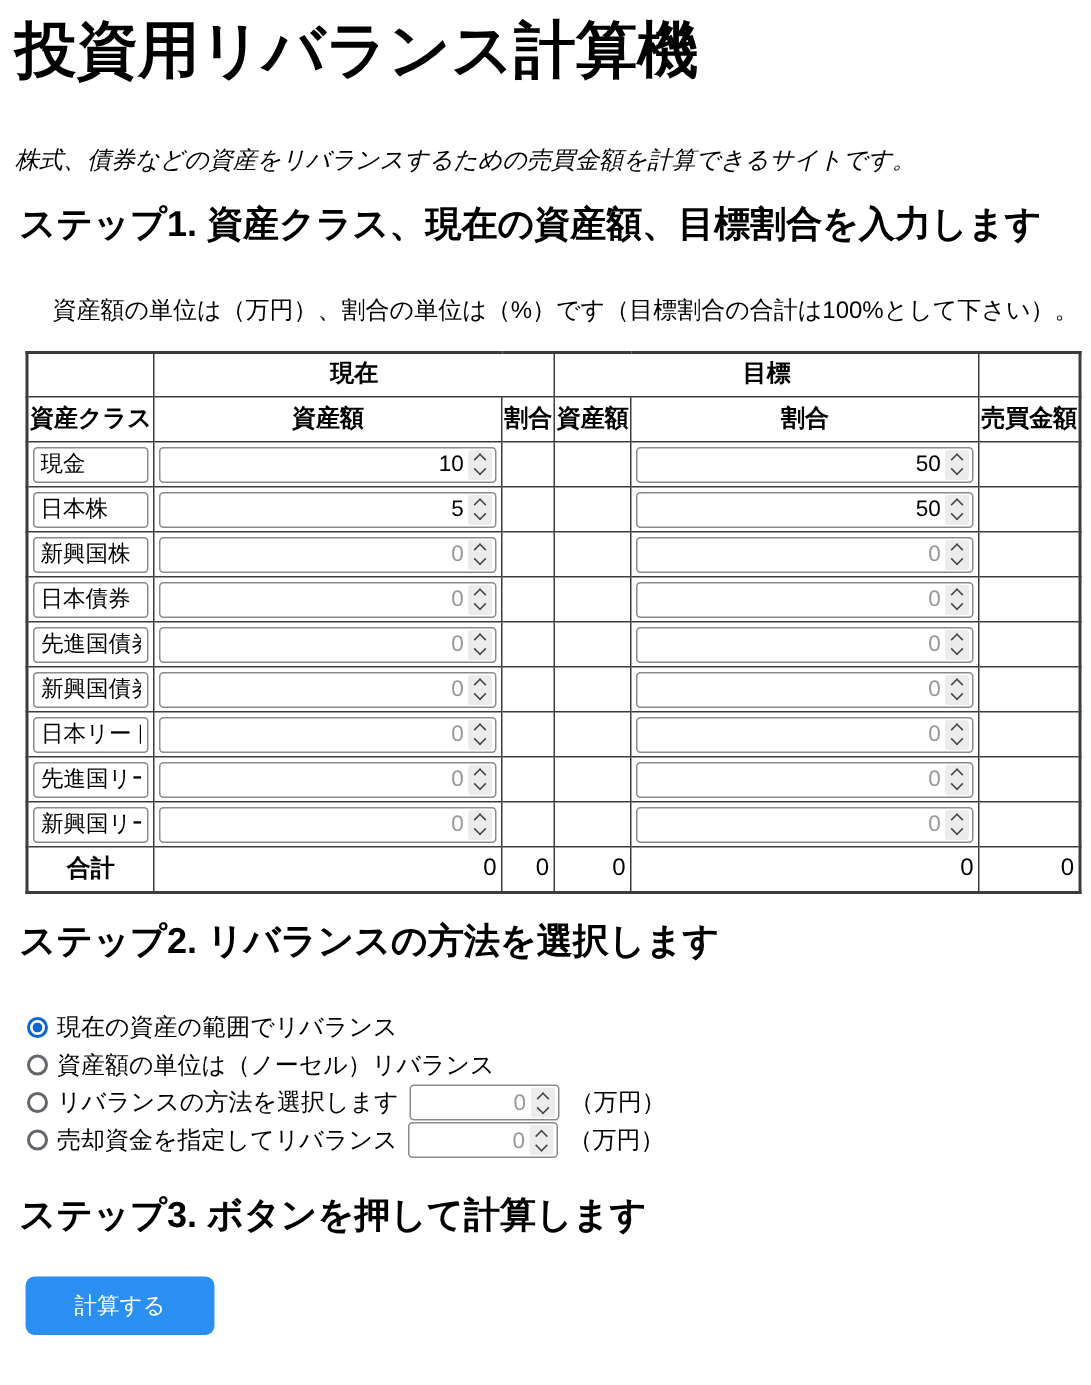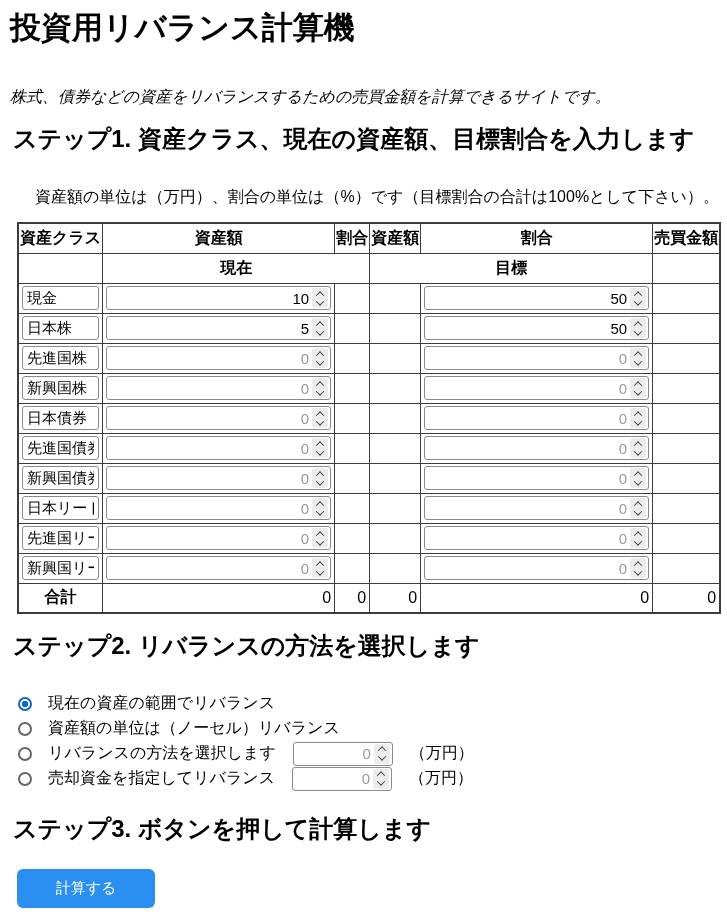--- a/index.html
+++ b/index.html
@@ -1,21 +1,21 @@
 <!DOCTYPE html>
 <html lang="ja"><head>
 <meta charset="utf-8">
 <style>
   html,body{margin:0;background:#fff;color:#000;}
   body{
     width:727px;height:923px;box-sizing:border-box;padding:8px;
     font-family:"Liberation Sans","DejaVu Sans",sans-serif;font-size:16px;
     overflow:hidden;
   }
-  h1{font-size:31px;line-height:1.15;margin:2px 0 0 2px;font-weight:bold;}
+  h1{font-size:41px;line-height:1.15;margin:2px 0 0 2px;font-weight:bold;}
   p.intro{margin:41px 0 0 2px;line-height:1.2;font-style:italic;}
   h2{font-size:24px;line-height:1.17;font-weight:bold;}
   h2.step1{margin:19px 0 0 5px;}
   p.note{margin:34px 0 0 2px;line-height:1.2;text-align:right;}
 
   
   table.assets{
     border-collapse:collapse;table-layout:fixed;margin:16px 0 0 9px;
     border:2px solid #3c3c3c;
   }
@@ -50,36 +50,36 @@
     display:flex;flex-direction:column;align-items:center;justify-content:center;
     gap:3px;cursor:default;
   }
   .chev{width:5px;height:5px;border-right:1.6px solid #424242;border-bottom:1.6px solid #424242;}
   .chev.up{transform:rotate(-135deg) translate(-1px,-1px);}
   .chev.down{transform:rotate(45deg) translate(-1px,-1px);}
 
   
   h2.step2{margin:18px 0 0 5px;}
   .radio-group{margin:31px 0 0 10px;}
-  .radio-row{display:flex;align-items:center;height:25px;gap:15px;}
+  .radio-row{display:flex;align-items:center;height:25px;gap:5px;}
   .radio{
     appearance:none;-webkit-appearance:none;width:14px;height:14px;margin:0 1px 0 0;
     border:2px solid #63666a;border-radius:50%;background:#fff;flex:none;box-sizing:border-box;
   }
   .radio:checked{
     border-color:#0a66d0;
     background:radial-gradient(circle,#0a66d0 0 3px,#fff 3.5px);
   }
   .radio-row .numfield{width:100px;margin-left:2px;}
   .unit{margin-left:2px;}
 
   
   h2.step3{margin:24px 0 0 5px;}
   .calc-btn{
-    display:block;margin:26px 0 0 9px;width:138px;height:39px;border:none;
+    display:block;margin:26px 0 0 9px;width:126px;height:39px;border:none;
     border-radius:6px;background:var(--btn-bg,#2b8ff2);color:#fff;
     font:15px "Liberation Sans",sans-serif;cursor:pointer;
   }
 </style>
 </head>
 <body>
 
 <h1>投資用リバランス計算機</h1>
 <p class="intro">株式、債券などの資産をリバランスするための売買金額を計算できるサイトです。</p>
 
@@ -90,33 +90,33 @@
   <colgroup>
     <col class="c1">
       <col class="c2">
       <col class="c3">
       <col class="c4">
       <col class="c5">
       <col class="c6">
   </colgroup>
   <thead>
     <tr>
+      <th></th>
+      <th colspan="2">現在</th>
+      <th colspan="2">目標</th>
+      <th></th>
+    </tr>
+    <tr>
       <th>資産クラス</th>
       <th>資産額</th>
       <th>割合</th>
       <th>資産額</th>
       <th>割合</th>
       <th>売買金額</th>
     </tr>
-    <tr>
-      <th></th>
-      <th colspan="2">現在</th>
-      <th colspan="2">目標</th>
-      <th></th>
-    </tr>
   </thead>
   <tbody>
 
       <tr>
         <td>
           <input class="ti" type="text" value="現金" style="">
         </td>
         <td>
           <span class="numfield">
             <input class="ni" type="text" placeholder="0" value="10" style="">
@@ -160,46 +160,20 @@
             <input class="ni" type="text" placeholder="0" value="50" style="">
             <span class="spin">
               <span class="chev up"></span>
               <span class="chev down"></span>
             </span>
           </span>
         </td>
         <td class="num-cell"></td>
       </tr>
 
-      <tr>
-        <td>
-          <input class="ti" type="text" value="先進国株" style="">
-        </td>
-        <td>
-          <span class="numfield">
-            <input class="ni" type="text" placeholder="0" style="">
-            <span class="spin">
-              <span class="chev up"></span>
-              <span class="chev down"></span>
-            </span>
-          </span>
-        </td>
-        <td class="num-cell"></td>
-        <td class="num-cell"></td>
-        <td>
-          <span class="numfield">
-            <input class="ni" type="text" placeholder="0" style="">
-            <span class="spin">
-              <span class="chev up"></span>
-              <span class="chev down"></span>
-            </span>
-          </span>
-        </td>
-        <td class="num-cell"></td>
-      </tr>
 
       <tr>
         <td>
           <input class="ti" type="text" value="新興国株" style="">
         </td>
         <td>
           <span class="numfield">
             <input class="ni" type="text" placeholder="0" style="">
             <span class="spin">
               <span class="chev up"></span>

